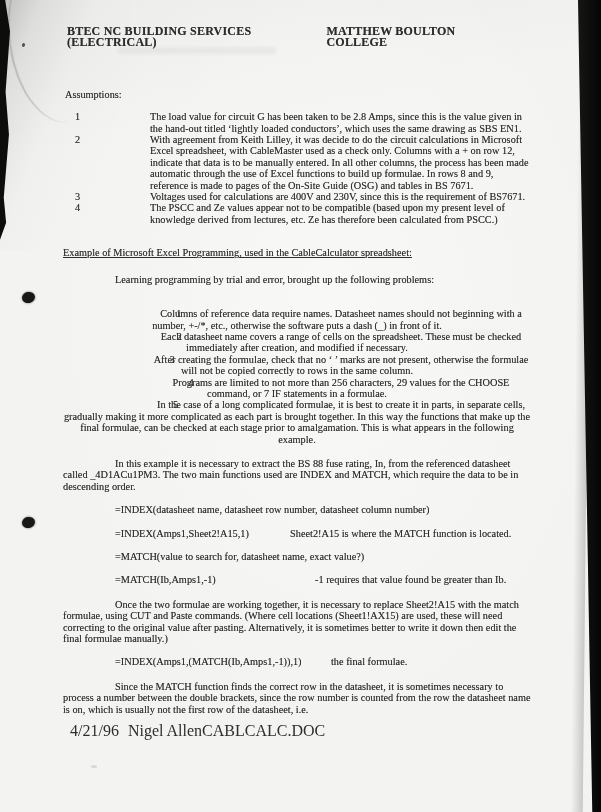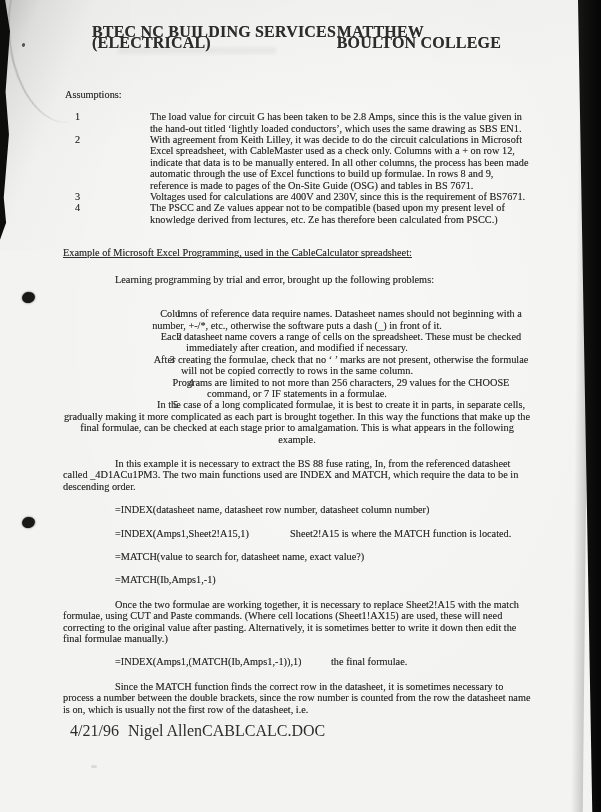--- a/index.html
+++ b/index.html
@@ -45,22 +45,22 @@
   .ghost-box{left:331px;top:132px;width:64px;height:38px;border:2px solid #a8a8a4;opacity:.14;background:rgba(255,255,255,.4);}
   .ghost-a{left:118px;top:47px;width:158px;height:7px;background:#b3b3b0;opacity:.16;}
   .ghost-b{left:296px;top:204px;width:132px;height:7px;background:#b9b9b6;opacity:.12;}
   .ghost-c{left:390px;top:330px;width:110px;height:7px;background:#bcbcb9;opacity:.10;}
   
   .content{
     position:absolute;left:63px;top:0;width:468px;padding-top:26px;
     font-size:10.3px;line-height:11.4px;
     text-shadow:0 0 .6px rgba(45,45,40,.55);
   }
-  .header-row{display:flex;justify-content:space-between;margin-left:29px;padding-right:24px;
-              font-weight:bold;font-size:16px;letter-spacing:.2px;}
+  .header-row{display:flex;justify-content:space-between;margin-left:4px;padding-right:24px;
+              font-weight:bold;font-size:12px;letter-spacing:.2px;}
   .label{margin:40px 0 0 2px;}
   .a-list{margin-top:11px;}
   .a-item{display:flex;}
   .a-num{flex:0 0 87px;padding-left:12px;box-sizing:border-box;}
   .a-text{flex:none;width:382px;}
   .sec{margin-top:22px;text-decoration:underline;}
   .intro{margin-top:15px;text-indent:52px;}
   .prob-list{margin-top:23px;text-align:center;}
   .prob{text-indent:52px;}
   .p-num{display:inline-block;width:36px;}
@@ -151,20 +151,21 @@
       </div>
       <div class="formula-row">
         <span>=INDEX(Amps1,Sheet2!A15,1)</span>
         <span class="f-comment fc-a">Sheet2!A15 is where the MATCH function is located.</span>
       </div>
       <div class="formula-row">
         <span>=MATCH(value to search for, datasheet name, exact value?)</span>
       </div>
       <div class="formula-row">
         <span>=MATCH(Ib,Amps1,-1)</span>
+        <span class="f-comment fc-b">-1 requires that value found be greater than Ib.</span>
       </div>
     </div>
 
     <div class="para">Once the two formulae are working together, it is necessary to replace Sheet2!A15 with the match formulae, using CUT and Paste commands. (Where cell locations (Sheet1!AX15) are used, these will need correcting to the original value after pasting. Alternatively, it is sometimes better to write it down then edit the final formulae manually.)</div>
 
     <div class="formula-row">
       <span>=INDEX(Amps1,(MATCH(Ib,Amps1,-1)),1)</span>
       <span class="f-comment fc-c">the final formulae.</span>
     </div>
 

